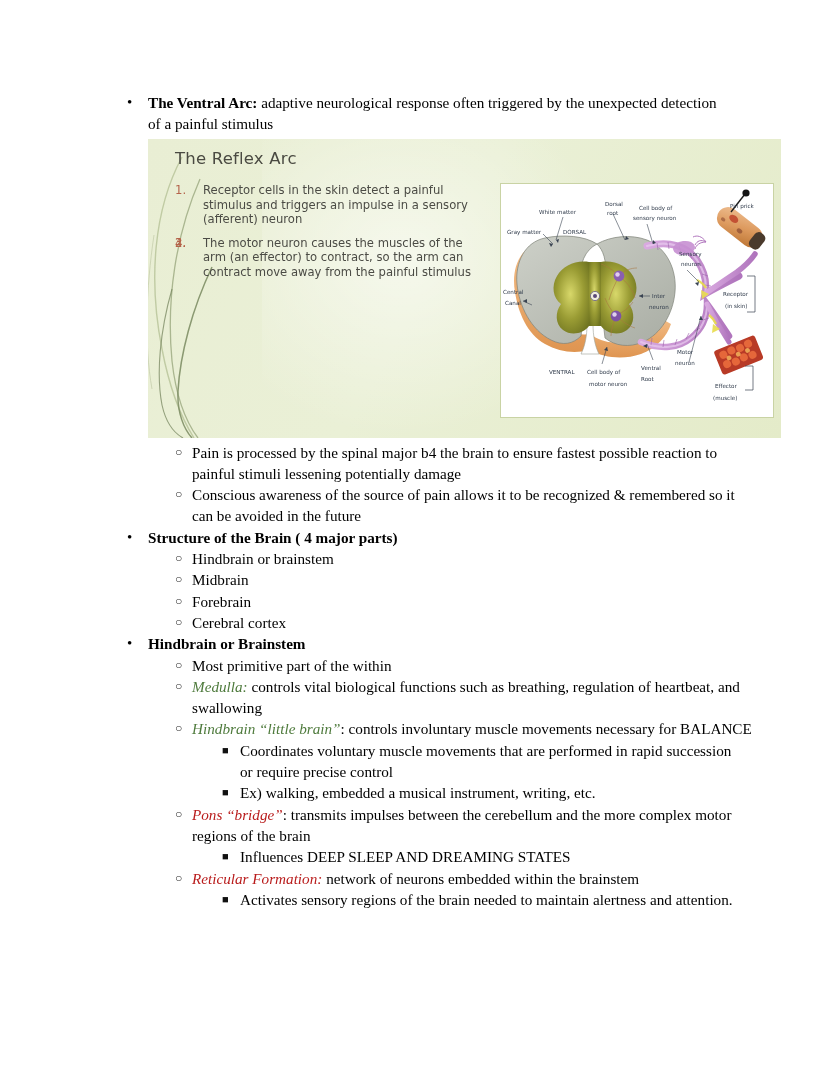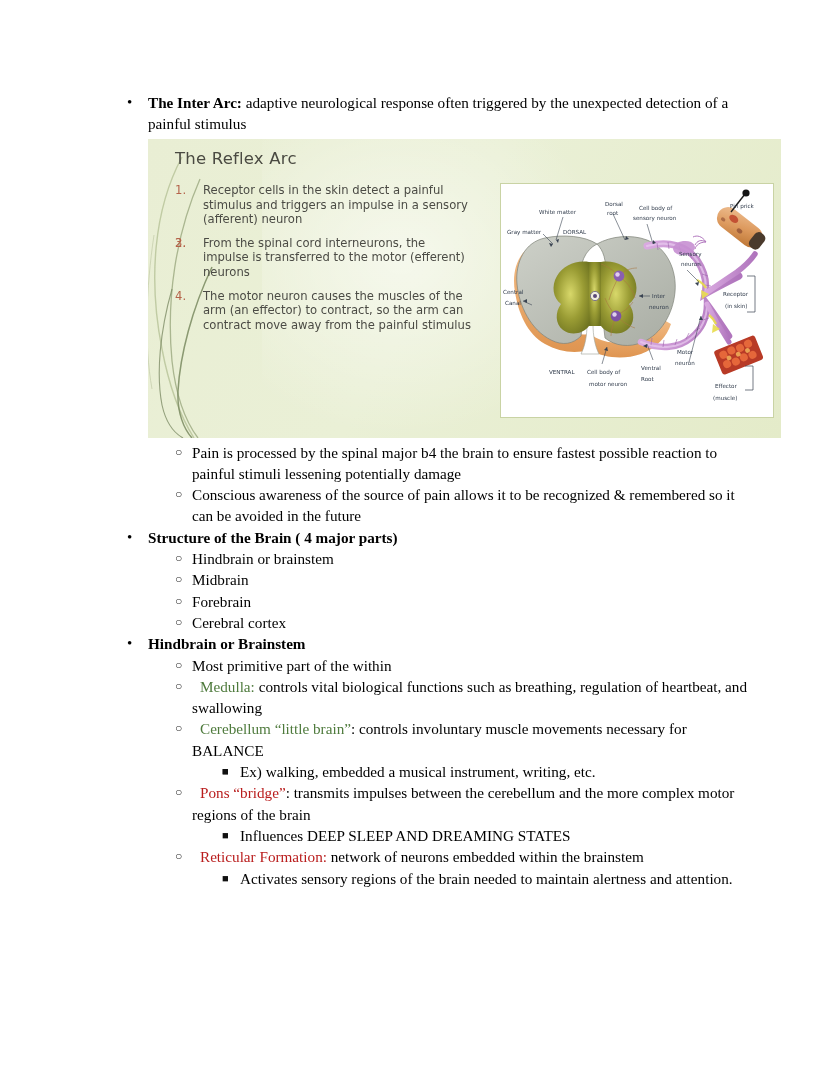--- a/index.html
+++ b/index.html
@@ -81,21 +81,21 @@
     position: absolute;
     left: 0;
     top: 0;
     font-size: 11px;
     line-height: 21.3px;
     color: #111;
   }
 
   .term-green {
     color: #4e7a3c;
-    margin-left: 8px;
+    font-style: italic;
   }
   .term-green.dim { color: #b91c1c; }
 
   
   .slide-wrap {
     position: absolute;
     left: 148px;
     top: 139px;
     width: 633px;
     height: 299px;
@@ -184,21 +184,21 @@
 </style>
 </head>
 <body>
 
 <div class="page">
 
   <div class="outline">
 
     <div class="lvl1">
       <span class="mark">•</span>
-      <span class="headword">The Inter Arc:</span><span> adaptive neurological response often triggered by the unexpected detection of a painful stimulus</span>
+      <span class="headword">The Ventral Arc:</span><span> adaptive neurological response often triggered by the unexpected detection of a painful stimulus</span>
     </div>
 
     <div style="height:307px"></div>
 
     <div class="lvl2">
       <span class="mark">○</span>
       <span>Pain is processed by the spinal major b4 the brain to ensure fastest possible reaction to painful stimuli lessening potentially damage</span>
     </div>
 
     <div class="lvl2">
@@ -238,25 +238,26 @@
       <span>Most primitive part of the within</span>
     </div>
 
     <div class="lvl2">
       <span class="mark">○</span>
       <span class="term-green">Medulla:</span><span> controls vital biological functions such as breathing, regulation of heartbeat, and swallowing</span>
     </div>
 
     <div class="lvl2">
       <span class="mark">○</span>
-      <span class="term-green">Cerebellum “little brain”</span><span>: controls involuntary muscle movements necessary for BALANCE</span>
+      <span class="term-green">Hindbrain “little brain”</span><span>: controls involuntary muscle movements necessary for BALANCE</span>
     </div>
 
     <div class="lvl3">
       <span class="mark">■</span>
+      <span>Coordinates voluntary muscle movements that are performed in rapid succession or require precise control</span>
     </div>
     <div class="lvl3">
       <span class="mark">■</span>
       <span>Ex) walking, embedded a musical instrument, writing, etc.</span>
     </div>
 
     <div class="lvl2">
       <span class="mark">○</span>
       <span class="term-green dim">Pons “bridge”</span><span>: transmits impulses between the cerebellum and the more complex motor regions of the brain</span>
     </div>
@@ -294,21 +295,20 @@
       <div class="steps">
         <div class="step">
           <span class="num">1.</span>
           <span>Receptor cells in the skin detect a painful stimulus and triggers an impulse in a sensory (afferent) neuron</span>
         </div>
         <div class="step">
           <span class="num">2.</span>
         </div>
         <div class="step">
           <span class="num">3.</span>
-          <span>From the spinal cord interneurons, the impulse is transferred to the motor (efferent) neurons</span>
         </div>
         <div class="step">
           <span class="num">4.</span>
           <span>The motor neuron causes the muscles of the arm (an effector) to contract, so the arm can contract move away from the painful stimulus</span>
         </div>
       </div>
 
       <div class="figure-box">
         <svg width="270" height="231" viewBox="0 0 270 231">
 

